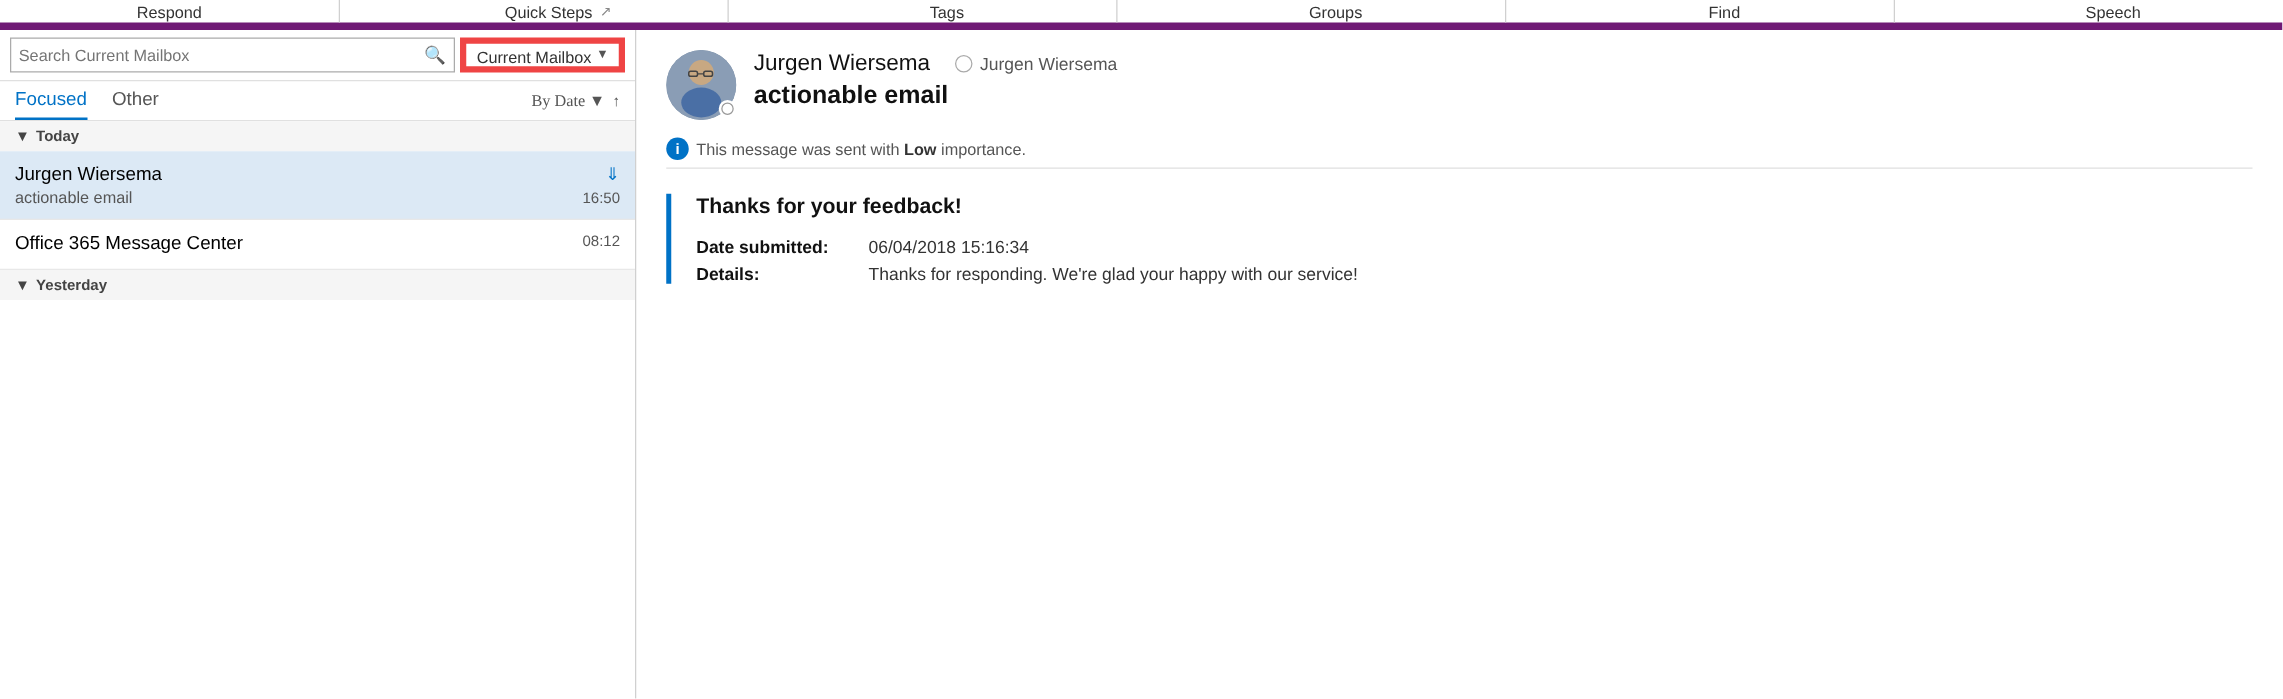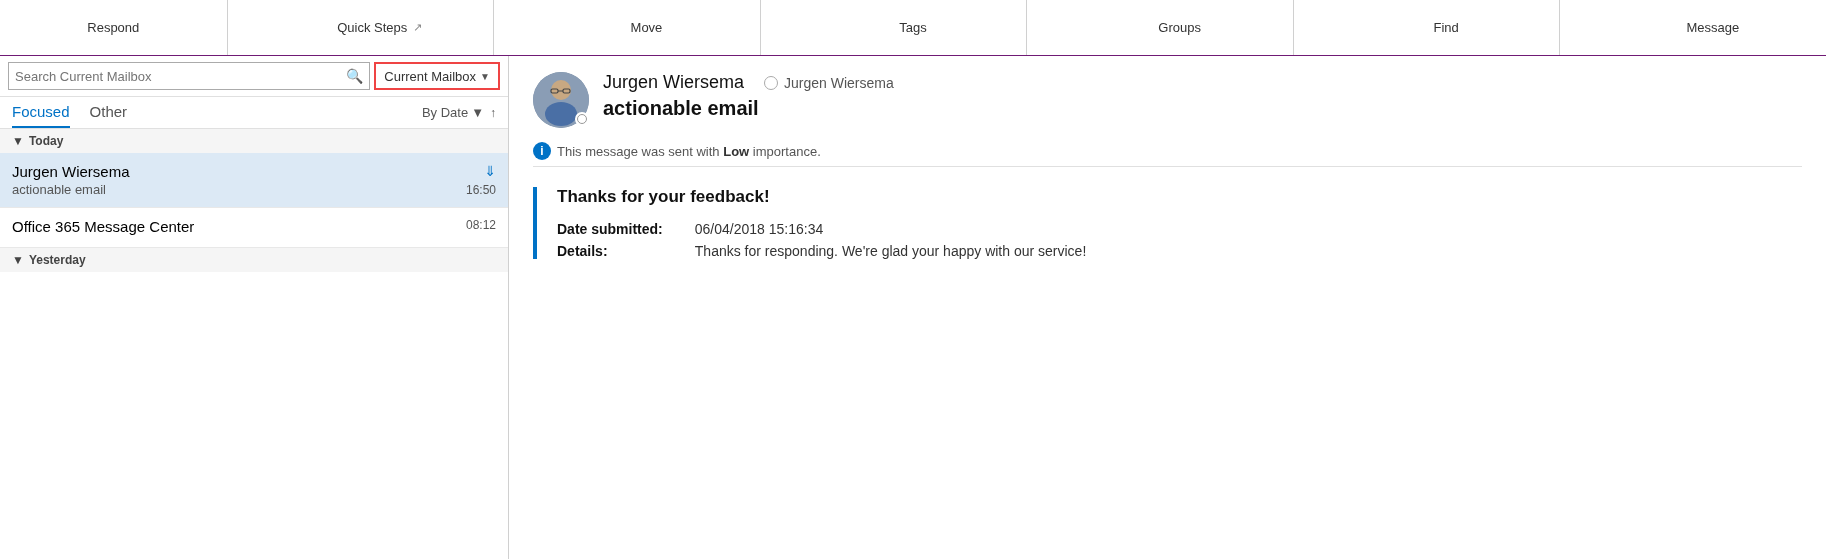--- a/index.html
+++ b/index.html
@@ -10,23 +10,23 @@
       width: 1826px;
       height: 559px;
       overflow: hidden;
       display: flex;
       flex-direction: column;
     }
 
     
     .toolbar {
       display: flex;
-      border-bottom: 1px solid #701a75;
-      background: #fff;
-      height: 56px;
+      border-bottom: 6px solid #701a75;
+      background: #fff;
+      height: 24px;
       gap: 39px;
     }
     .toolbar-item {
       flex: 1;
       display: flex;
       align-items: center;
       justify-content: center;
       border-right: 1px solid #d0d0d0;
       font-size: 13px;
       color: #333;
@@ -79,22 +79,22 @@
       font-size: 13px;
       color: #666;
       background: transparent;
     }
     .search-icon {
       color: #555;
       font-size: 14px;
     }
     .mailbox-dropdown {
       display: flex;
-      align-items: center;
-      border: 2px solid #ef4444;
+      align-items: flex-start;
+      border: 5px solid #ef4444;
       height: 28px;
       padding: 3px 8px;
       gap: 4px;
       cursor: pointer;
       background: #fff;
       font-size: 13px;
       color: #333;
     }
     .dropdown-arrow { font-size: 10px; color: #555; }
 
@@ -124,20 +124,21 @@
       gap: 6px;
       font-size: 13px;
       color: #555;
       padding-bottom: 6px;
     }
     .sort-by {
       display: flex;
       align-items: flex-start;
       gap: 3px;
       cursor: pointer;
+      font-family: Liberation Serif, serif;
     }
     .sort-arrow {
       font-size: 12px;
       cursor: pointer;
       color: #555;
     }
 
     
     .email-list {
       flex: 1;
@@ -340,33 +341,30 @@
 
 <div class="toolbar">
   <div class="toolbar-item">
     <span>Respond</span>
   </div>
   <div class="toolbar-item toolbar-quicksteps">
     <span>Quick Steps</span>
     <span style="font-size:11px; color:#888;">↗</span>
   </div>
   <div class="toolbar-item">
-    <span>Move</span>
-  </div>
-  <div class="toolbar-item">
     <span>Tags</span>
   </div>
   <div class="toolbar-item">
     <span>Groups</span>
   </div>
   <div class="toolbar-item">
     <span>Find</span>
   </div>
   <div class="toolbar-item">
-    <span>Message</span>
+    <span>Speech</span>
   </div>
 </div>
 
 <div class="main">
 
   <div class="email-panel">
 
     <div class="search-bar">
       <div class="search-input-wrapper">
         <input class="search-input" type="text" placeholder="Search Current Mailbox" style="">

